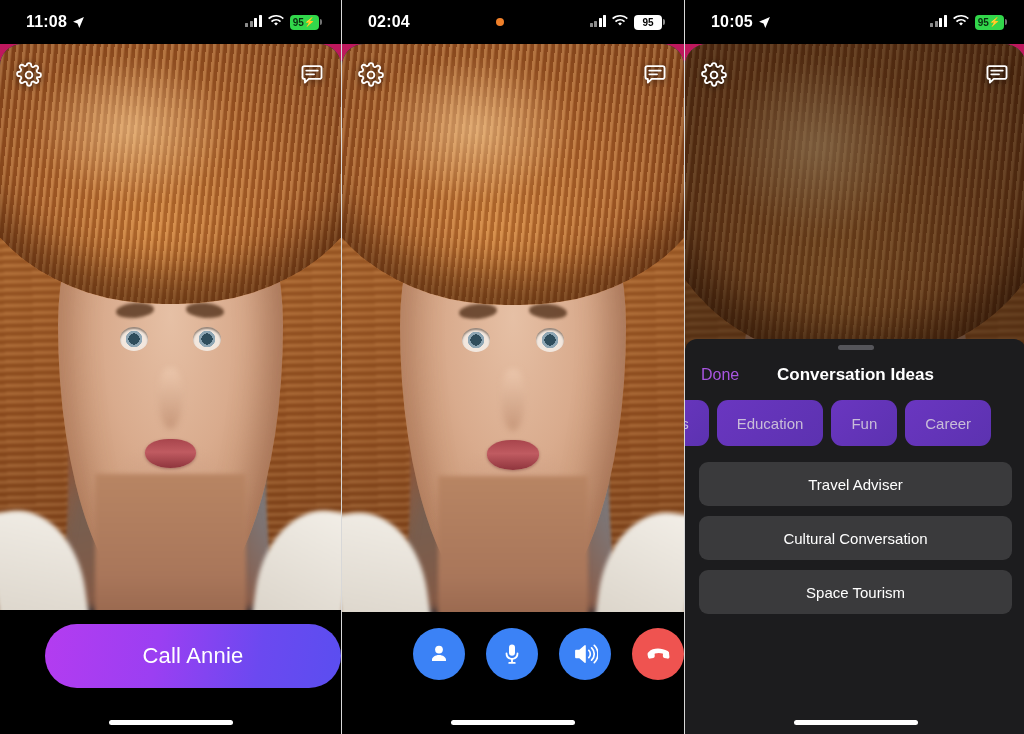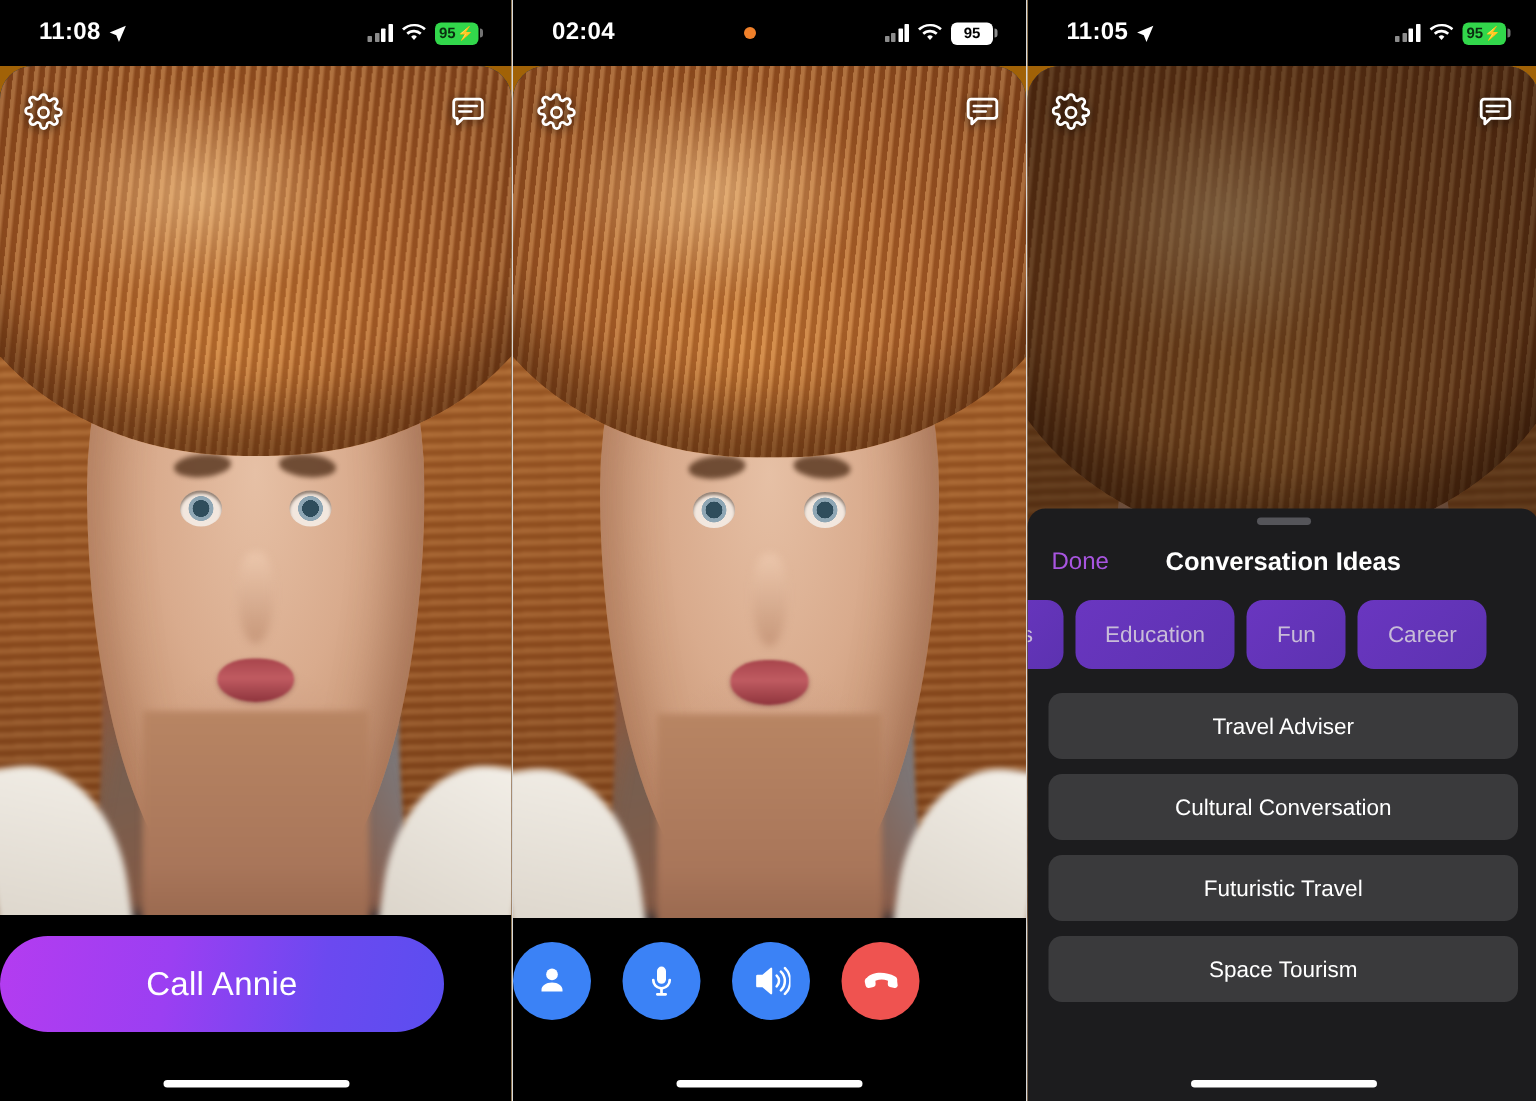--- a/index.html
+++ b/index.html
@@ -11,21 +11,21 @@
   }
   .board {
     width: 1024px; height: 734px;
     display: flex;
     gap: 1px;
     background: #d8d8d8;
   }
   .phone {
     position: relative;
     width: 341px; height: 734px;
-    background: #a16207;
+    background: #be185d;
     overflow: hidden;
     flex: 0 0 auto;
   }
   .phone.mid { width: 342px; }
 
   
   .statusbar {
     position: absolute; top: 0; left: 0; right: 0;
     height: 44px;
     display: flex; align-items: center;
@@ -37,21 +37,21 @@
   .sb-time {
     font-size: 16px; font-weight: bold;
     letter-spacing: .2px;
     display: flex; align-items: center; gap: 5px;
   }
   .sb-mid { flex: 1; display: flex; justify-content: center; align-items: center; }
   .orange-dot {
     width: 8px; height: 8px; border-radius: 50%;
     background: #f0802a;
   }
-  .sb-right { display: flex; align-items: center; gap: 6px; }
+  .sb-right { display: flex; gap: 6px; }
   .bars { display: flex; align-items: flex-end; gap: 1.5px; height: 12px; }
   .bars i { display: block; width: 3px; background: #fff; border-radius: .5px; }
   .bars i:nth-child(1) { height: 4px; background: #8c8c8c; }
   .bars i:nth-child(2) { height: 6px; background: #8c8c8c; }
   .bars i:nth-child(3) { height: 9px; }
   .bars i:nth-child(4) { height: 12px; }
   .batt {
     position: relative;
     min-width: 28px; height: 15px;
     border-radius: 4px;
@@ -193,21 +193,21 @@
     z-index: 25;
     filter: drop-shadow(0 1px 3px rgba(0,0,0,.7));
   }
   .ov-btn.left { left: 14px; }
   .ov-btn.right { right: 14px; }
 
   
   .bottombar {
     position: absolute; left: 0; right: 0; bottom: 0;
     background: #000;
-    display: flex; flex-direction: column; align-items: flex-start;
+    display: flex; flex-direction: column; align-items: flex-end;
   }
   .phone.p1 .bottombar { height: 124px; padding-top: 14px; }
   .call-btn {
     width: 296px; height: 64px;
     border-radius: 34px;
     border: none;
     background: linear-gradient(100deg, #b43cf0 0%, #9b3ff2 38%, #6b49f0 72%, #5a4ef0 100%);
     color: #fff;
     font-family: "Liberation Sans", sans-serif;
     font-size: 22px;
@@ -496,21 +496,21 @@
         </button>
       </div>
     </div>
     <div class="home-ind"></div>
   </div>
 
   <div class="phone p3">
 
     <div class="statusbar">
       <div class="sb-time">
-        <span>11:05</span>
+        <span>10:05</span>
         <span>
           <svg width="13" height="13" viewBox="0 0 24 24">
               <path d="M22 2 2 10.5l8.2 3.3L13.5 22z" fill="#fff"></path>
             </svg>
         </span>
       </div>
       <div class="sb-mid"></div>
       <div class="sb-right">
         <span class="bars">
             <i></i>
@@ -583,20 +583,19 @@
       <div class="chips">
         <button class="chip">ts</button>
         <button class="chip">Education</button>
         <button class="chip">Fun</button>
         <button class="chip">Career</button>
       </div>
 
       <div class="ideas">
         <button class="idea">Travel Adviser</button>
         <button class="idea">Cultural Conversation</button>
-        <button class="idea">Futuristic Travel</button>
         <button class="idea">Space Tourism</button>
       </div>
     </div>
     <div class="home-ind"></div>
   </div>
 
 </div>
 
 </body></html>

